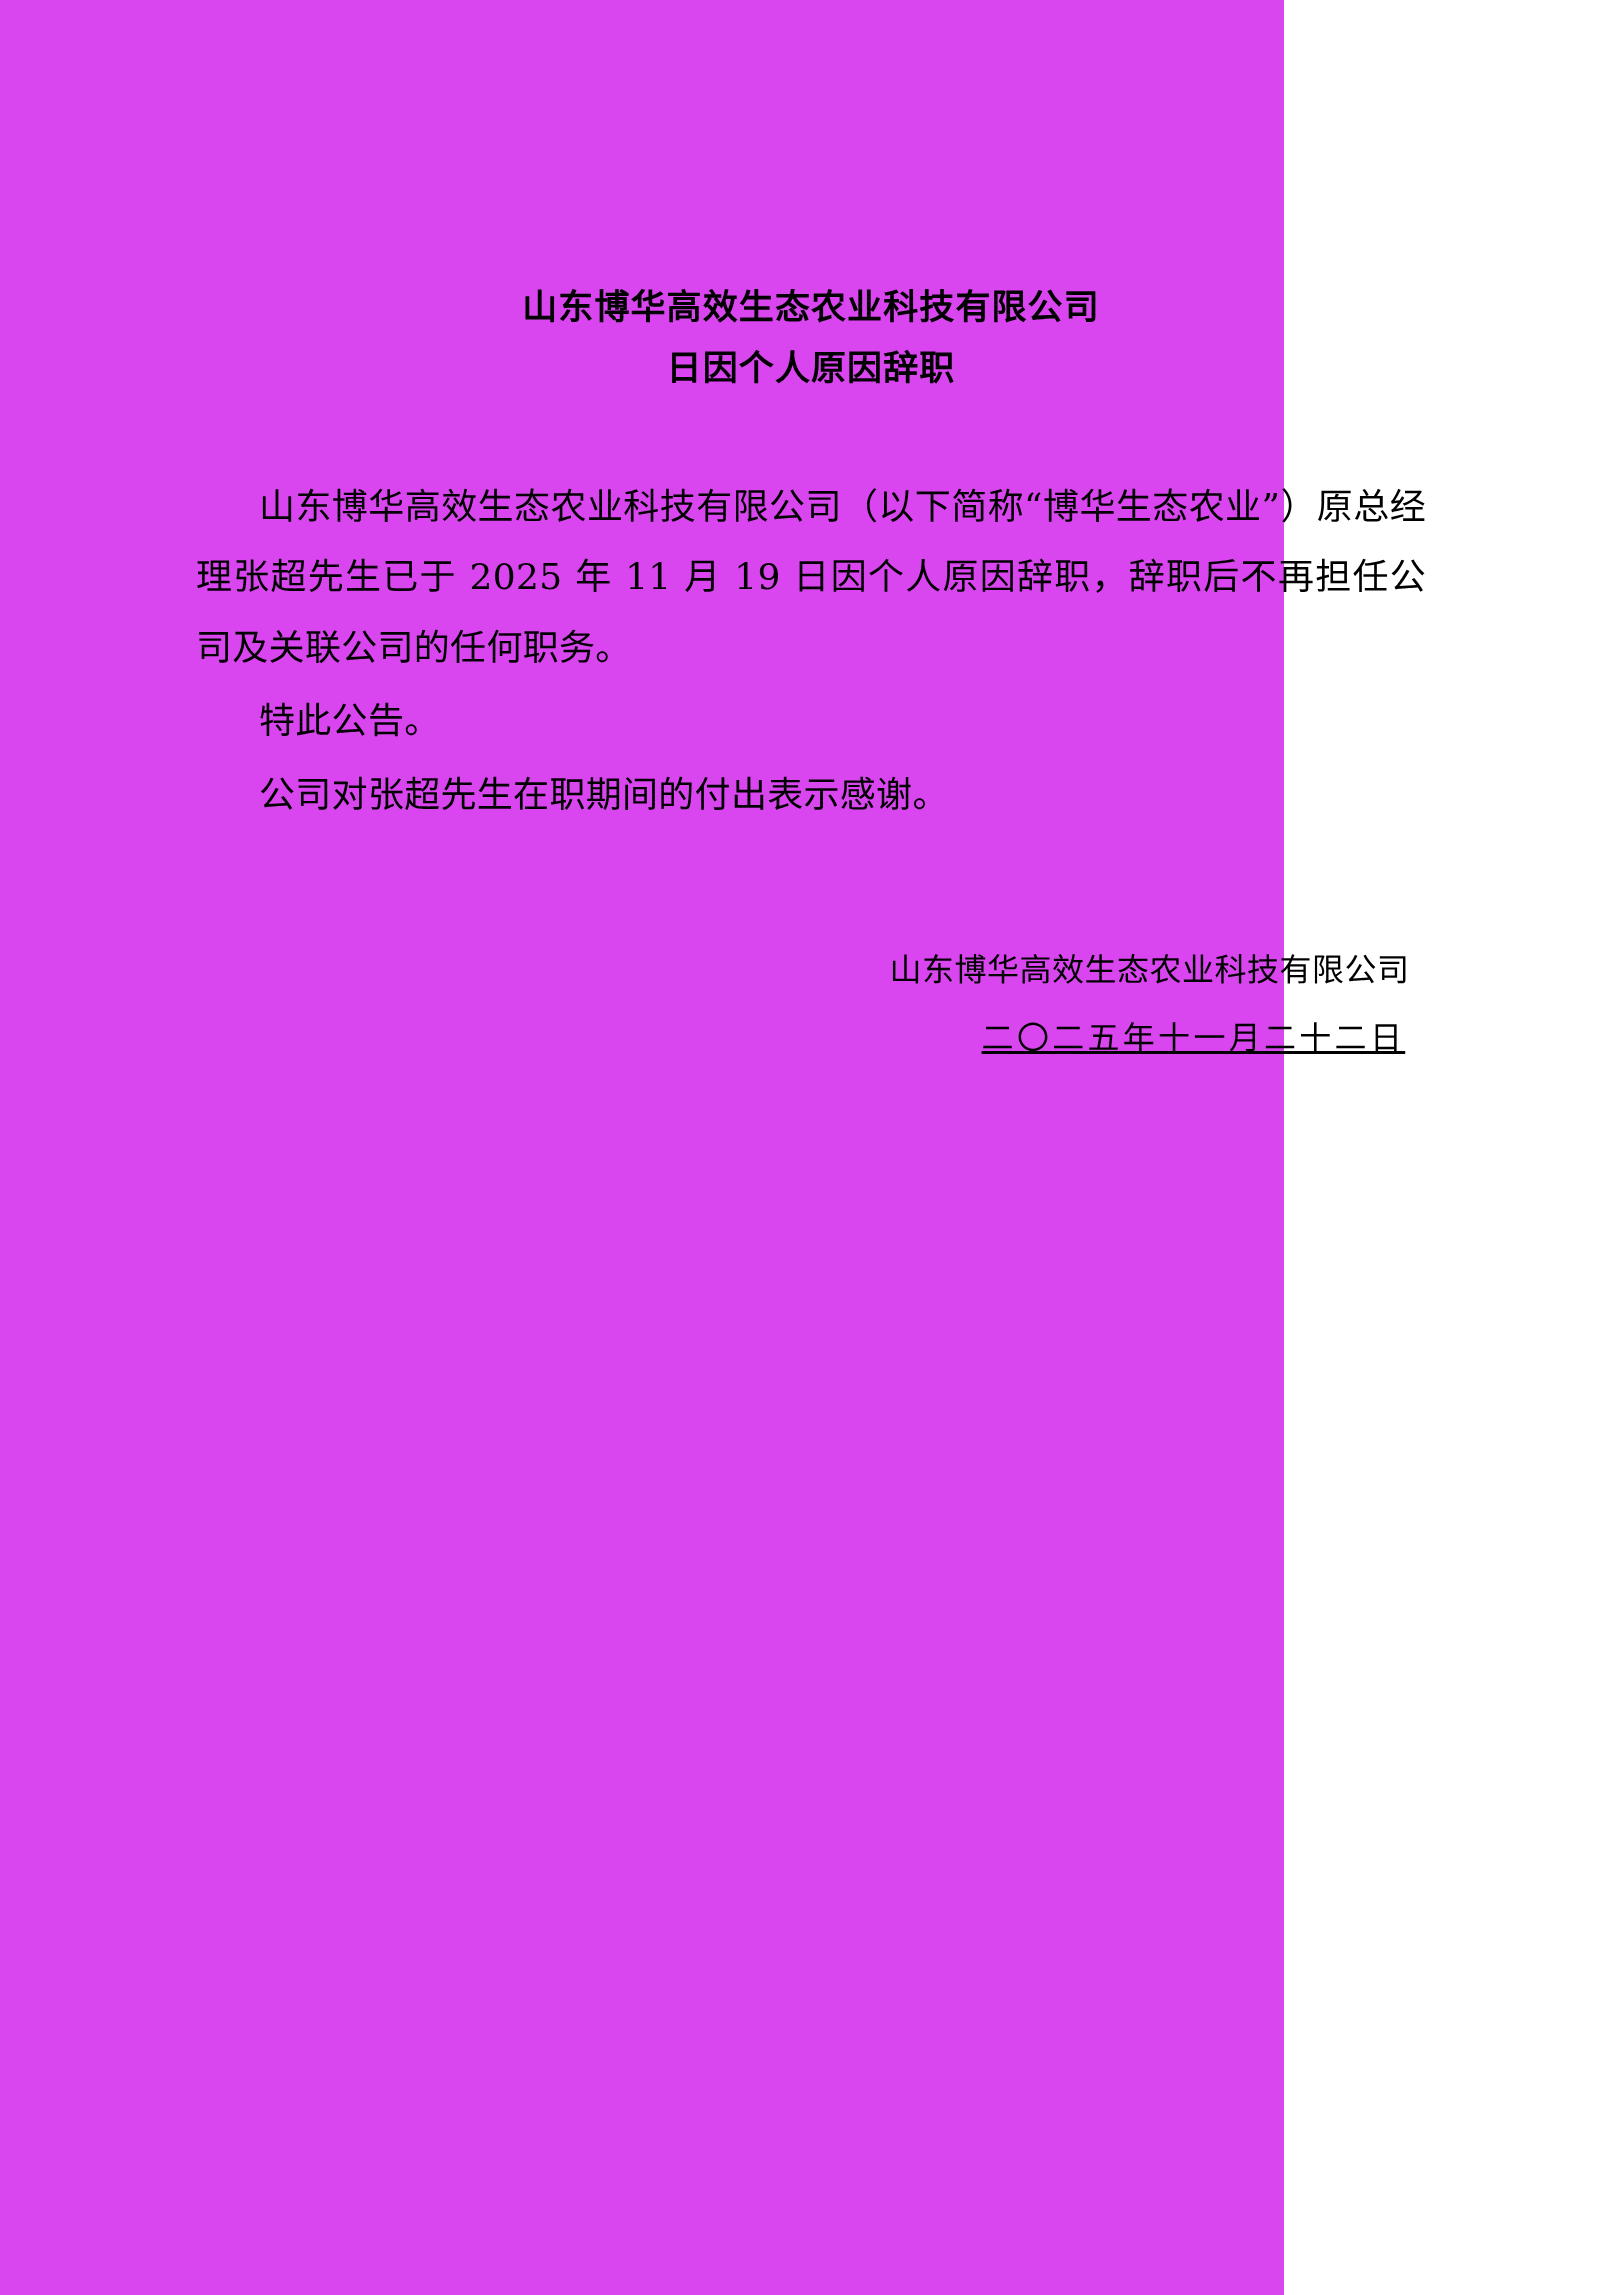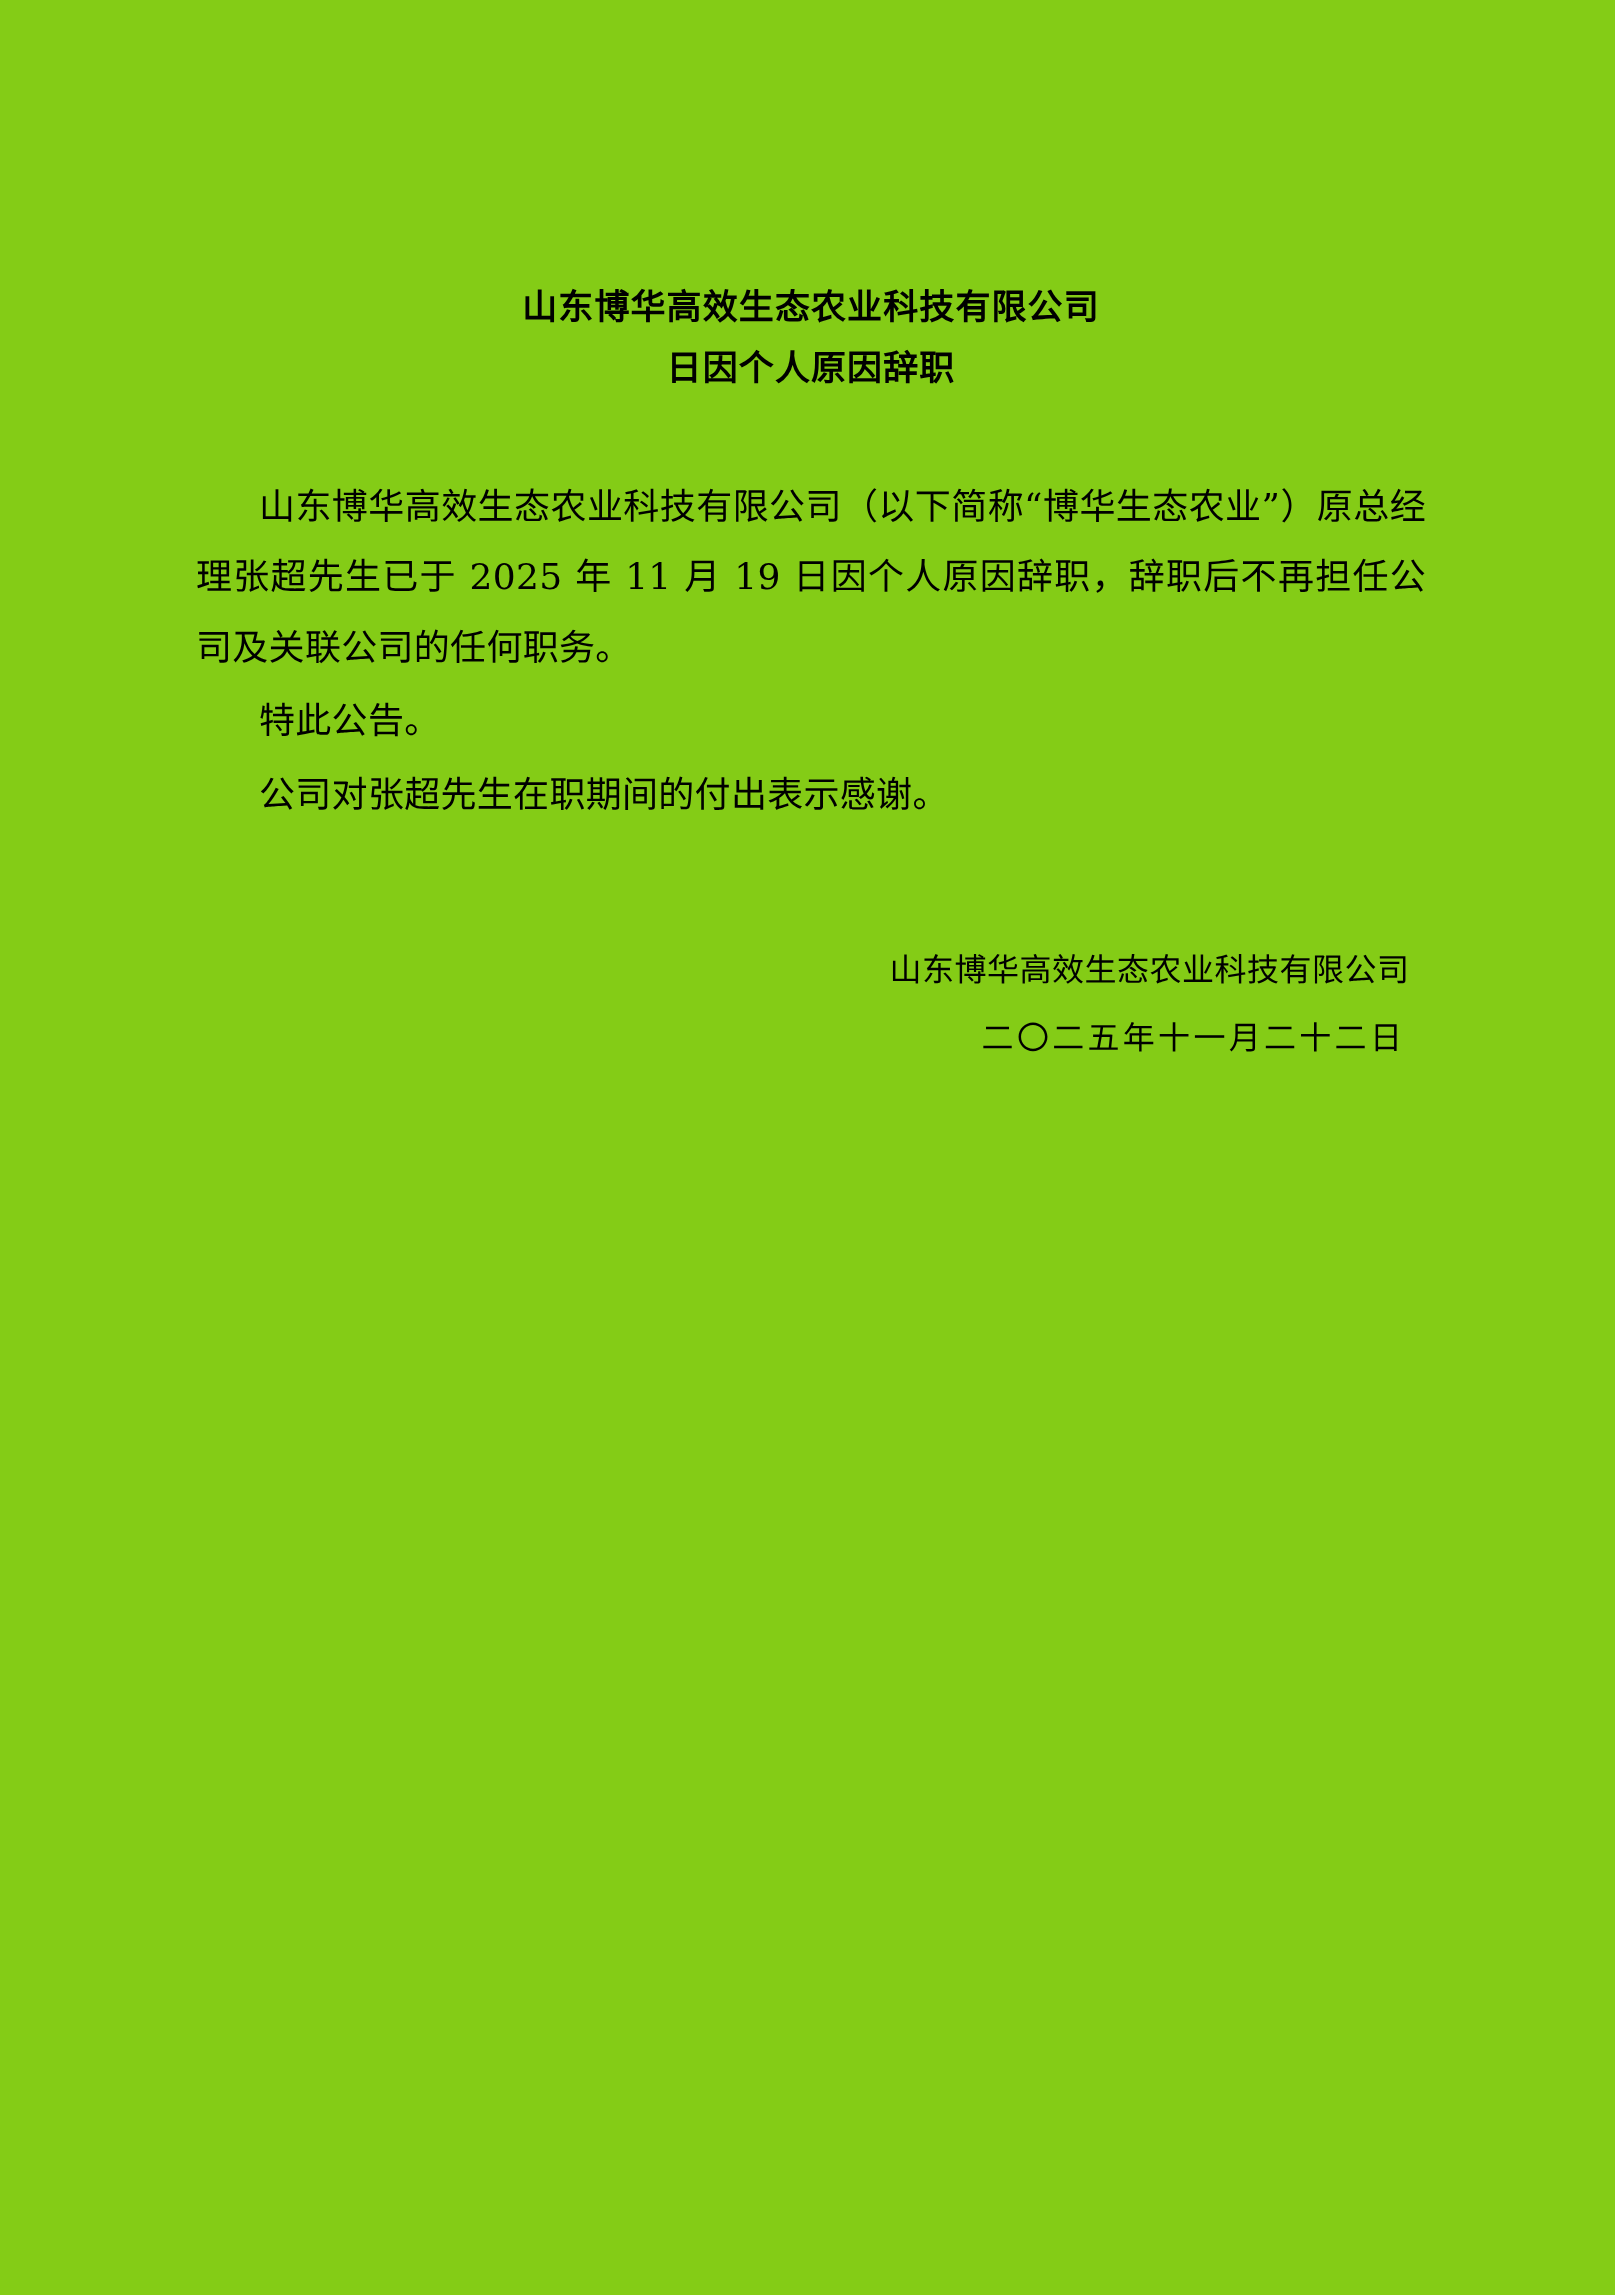--- a/index.html
+++ b/index.html
@@ -11,24 +11,24 @@
   body {
     width: 1623px;
     height: 2295px;
     font-family: "DejaVu Serif", "Liberation Serif", serif;
     color: #000000;
     -webkit-font-smoothing: antialiased;
   }
   .page {
     position: relative;
     box-sizing: border-box;
-    width: 1615px;
+    width: 1284px;
     height: 2295px;
     padding: 0;
-    background: #84cc16;
+    background: #d946ef;
   }
   .content {
     position: absolute;
     left: 196px;
     top: 0;
     width: 1230px;
   }
   .title-block {
     margin-top: 284px;
     text-align: center;
@@ -60,20 +60,21 @@
   }
   .sig-line {
     font-size: 32px;
     line-height: 1.95;
     margin: 0 0 5.5px 0;
     letter-spacing: 0.5px;
   }
   .sig-date {
     letter-spacing: 3.3px;
     padding-right: 4.4px;
+    text-decoration: underline;
   }
 </style>
 </head>
 <body>
 
 <div class="page">
   <div class="content">
 
     <div class="title-block">
       <div class="title-line">山东博华高效生态农业科技有限公司</div>

